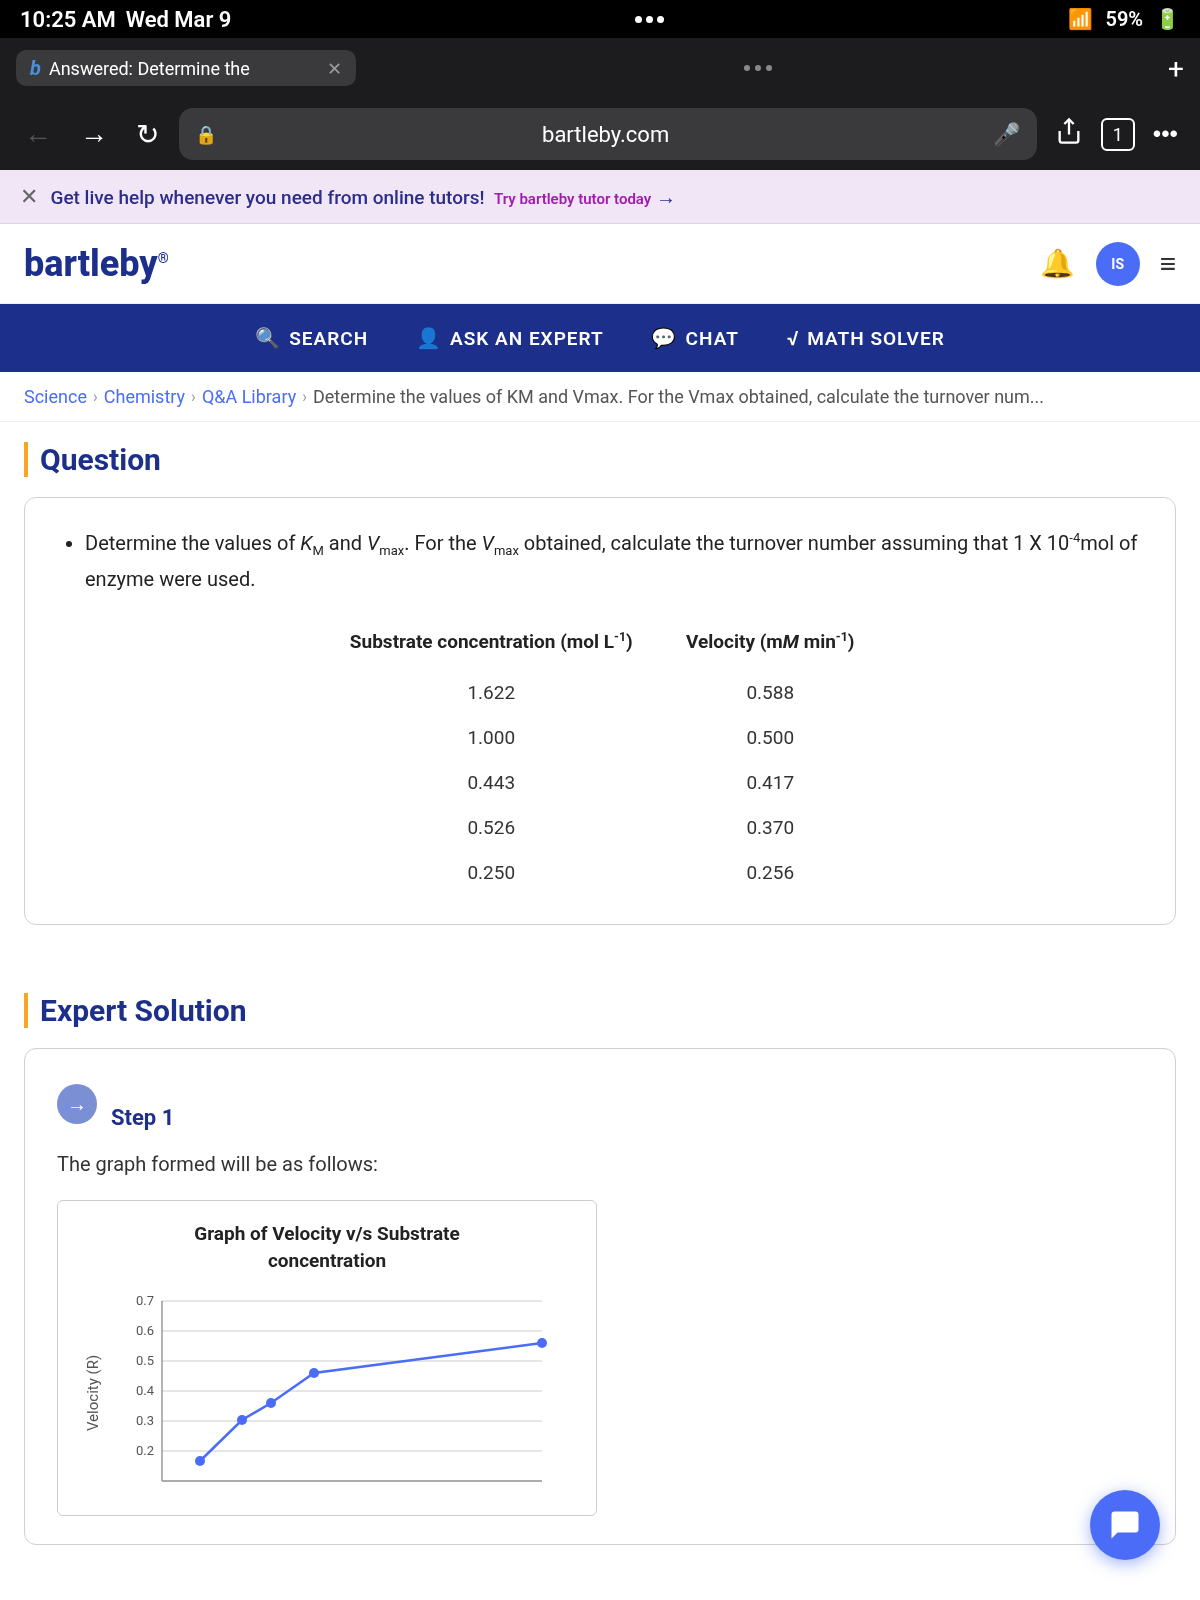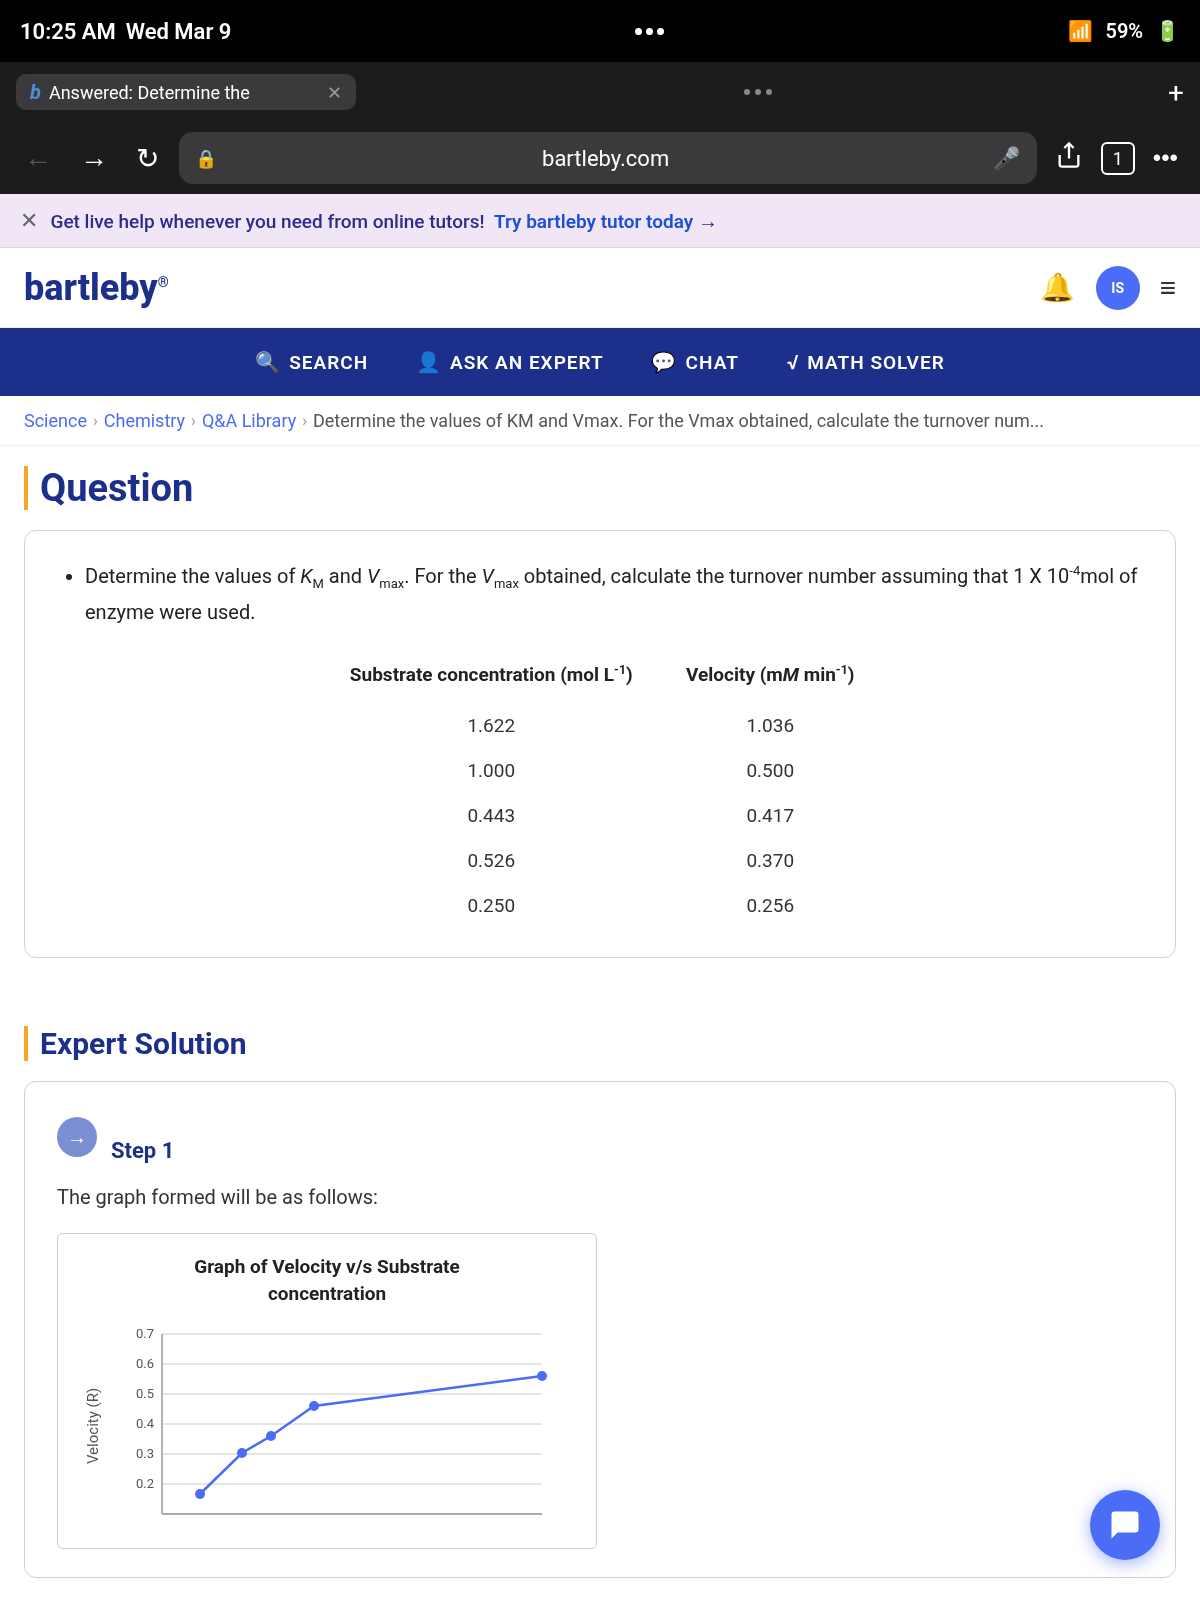--- a/index.html
+++ b/index.html
@@ -15,21 +15,21 @@
     
     .status-bar {
       background: #000;
       color: #fff;
       display: flex;
       justify-content: space-between;
       align-items: center;
       padding: 6px 20px;
       font-size: 22px;
       font-weight: 600;
-      height: 62px;
+      height: 38px;
     }
     .status-bar-left { display: flex; gap: 10px; align-items: center; }
     .status-bar-right { display: flex; gap: 12px; align-items: center; font-size: 20px; }
     .dots-status { display: flex; gap: 4px; align-items: center; }
     .dot { width: 7px; height: 7px; background: #fff; border-radius: 50%; }
 
     
     .browser-tab-bar {
       background: #1c1c1e;
       display: flex;
@@ -117,21 +117,21 @@
       display: flex;
       align-items: center;
       padding: 14px 20px;
       gap: 12px;
       font-size: 20px;
       color: #333;
       border-bottom: 1px solid #e0d0ec;
     }
     .promo-close { color: #666; font-size: 22px; cursor: pointer; }
     .promo-text { flex: 1; color: #2c2c8a; font-weight: 500; font-size: 19px; }
-    .promo-link { color: #1d4ed8; font-weight: 600; font-size: 19px; text-decoration: none; }
+    .promo-link { color: #a21caf; font-weight: 600; font-size: 15px; text-decoration: none; }
     .promo-arrow { color: #2c2c8a; font-size: 20px; }
 
     
     .app-header {
       background: #fff;
       display: flex;
       align-items: center;
       padding: 16px 24px;
       border-bottom: 1px solid #eee;
       height: 80px;
@@ -201,21 +201,21 @@
     }
     .breadcrumb a { color: #4a6cf7; text-decoration: none; }
     .breadcrumb .sep { color: #999; font-size: 16px; }
     .breadcrumb .current { color: #555; }
 
     
     .section {
       padding: 20px 24px;
     }
     .section-title {
-      font-size: 38px;
+      font-size: 30px;
       font-weight: 700;
       color: #1c2f8a;
       padding-left: 12px;
       border-left: 4px solid #f5a623;
       margin-bottom: 20px;
     }
 
     
     .question-card {
       border: 1px solid #d0d0d0;
@@ -481,21 +481,21 @@
     <table class="data-table">
       <thead>
         <tr>
           <th>Substrate concentration (mol L<sup>-1</sup>)</th>
           <th>Velocity (m<em>M</em> min<sup>-1</sup>)</th>
         </tr>
       </thead>
       <tbody id="table-body">
       <tr>
             <td>1.622</td>
-            <td>1.036</td>
+            <td>0.588</td>
           </tr>
           <tr>
             <td>1.000</td>
             <td>0.500</td>
           </tr>
           <tr>
             <td>0.443</td>
             <td>0.417</td>
           </tr>
           <tr>

